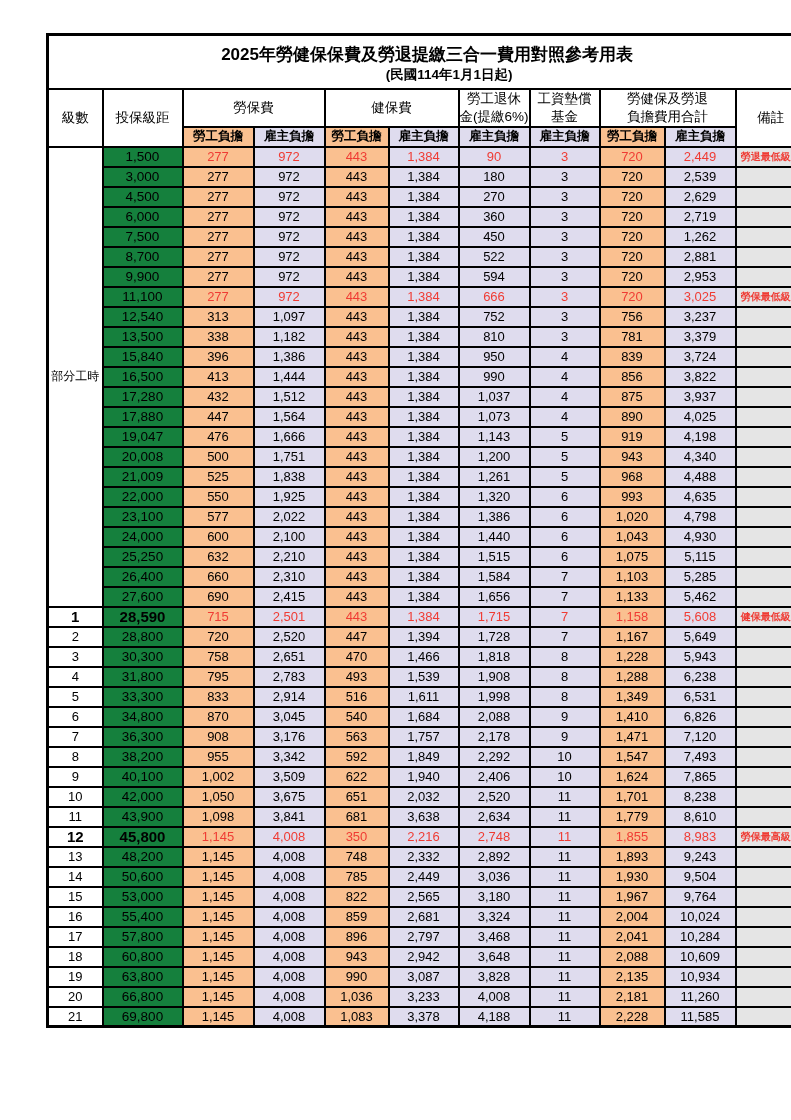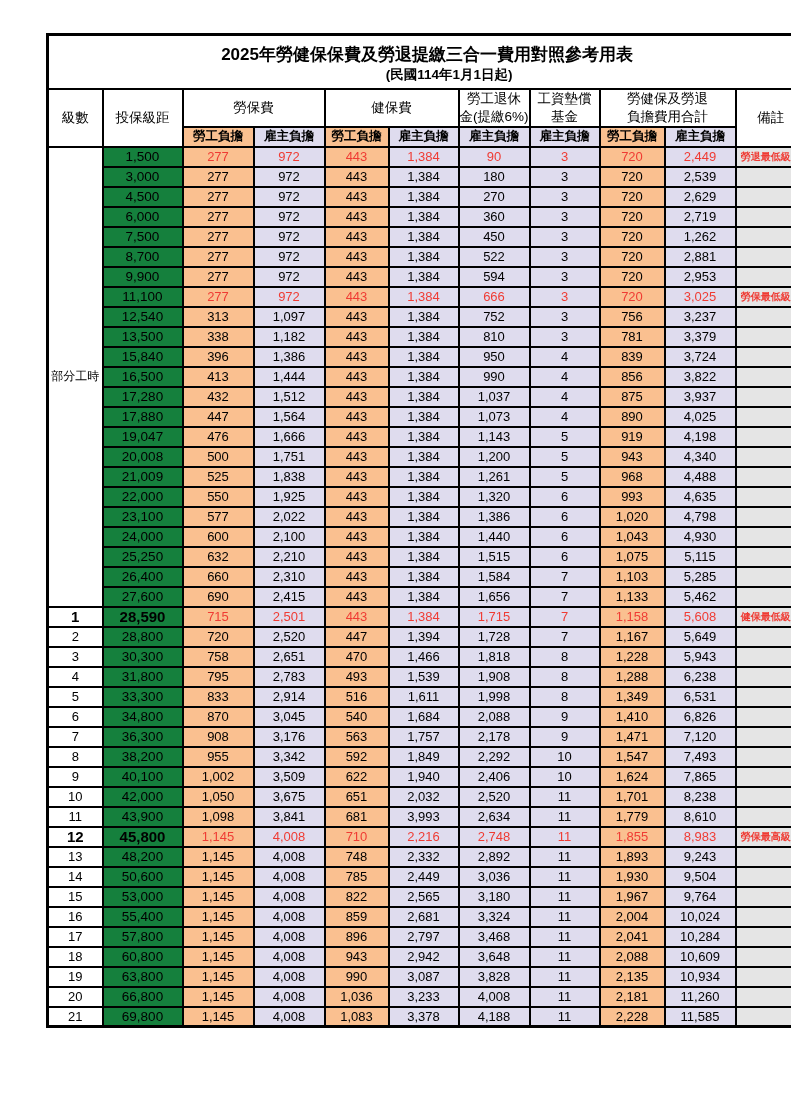--- a/index.html
+++ b/index.html
@@ -514,33 +514,33 @@
         <td class="val emp">1,701</td>
         <td class="val er">8,238</td>
         <td class="remark-cell"></td>
       </tr>
       <tr>
         <td class="level-cell">11</td>
         <td class="bracket-cell">43,900</td>
         <td class="val emp">1,098</td>
         <td class="val er">3,841</td>
         <td class="val emp">681</td>
-        <td class="val er">3,993</td>
+        <td class="val er">3,638</td>
         <td class="val er">2,634</td>
         <td class="val er">11</td>
         <td class="val emp">1,779</td>
         <td class="val er">8,610</td>
         <td class="remark-cell"></td>
       </tr>
       <tr class="hl bold">
         <td class="level-cell">12</td>
         <td class="bracket-cell">45,800</td>
         <td class="val emp">1,145</td>
         <td class="val er">4,008</td>
-        <td class="val emp">710</td>
+        <td class="val emp">350</td>
         <td class="val er">2,216</td>
         <td class="val er">2,748</td>
         <td class="val er">11</td>
         <td class="val emp">1,855</td>
         <td class="val er">8,983</td>
         <td class="remark-cell">勞保最高級距</td>
       </tr>
       <tr>
         <td class="level-cell">13</td>
         <td class="bracket-cell">48,200</td>

